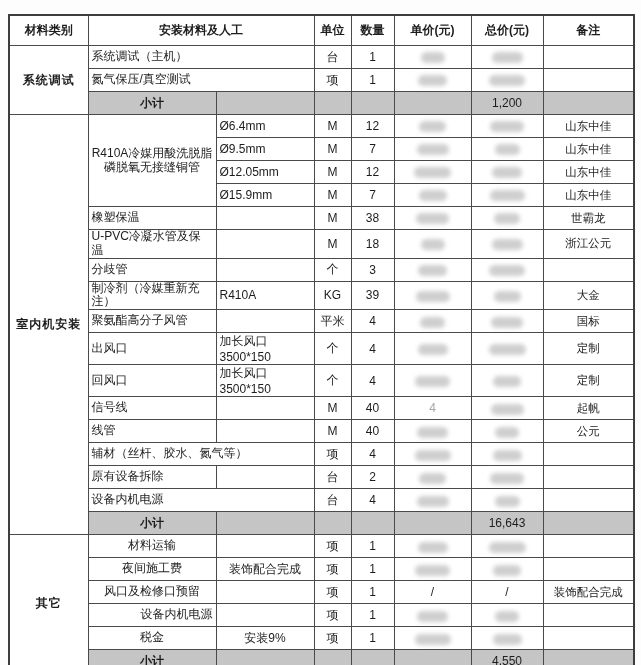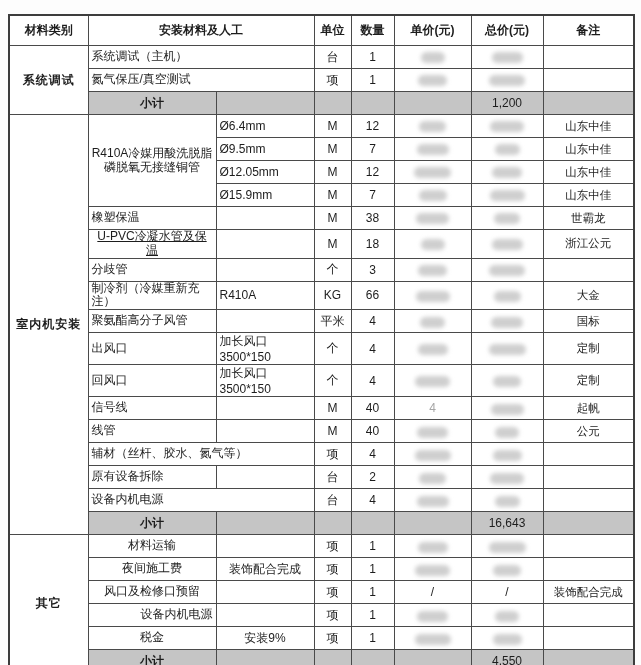--- a/index.html
+++ b/index.html
@@ -135,42 +135,42 @@
         <tr>
           <td class="name-cell" style="text-align: left;">橡塑保温</td>
           <td class="spec-cell" style="text-align: left;"></td>
           <td class="unit-cell">M</td>
           <td class="qty-cell">38</td>
           <td class="price-cell"><span class="blob" style="width: 33px;"></span></td>
           <td class="total-cell"><span class="blob" style="width: 26px;"></span></td>
           <td class="remark-cell">世霸龙</td>
         </tr>
         <tr>
-          <td class="name-cell" style="text-align: center; text-decoration: underline;">U-PVC冷凝水管及保温</td>
+          <td class="name-cell" style="text-align: left;">U-PVC冷凝水管及保温</td>
           <td class="spec-cell" style="text-align: left;"></td>
           <td class="unit-cell">M</td>
           <td class="qty-cell">18</td>
           <td class="price-cell"><span class="blob" style="width: 24px;"></span></td>
           <td class="total-cell"><span class="blob" style="width: 31px;"></span></td>
           <td class="remark-cell">浙江公元</td>
         </tr>
         <tr>
           <td class="name-cell" style="text-align: left;">分歧管</td>
           <td class="spec-cell" style="text-align: left;"></td>
           <td class="unit-cell">个</td>
           <td class="qty-cell">3</td>
           <td class="price-cell"><span class="blob" style="width: 29px;"></span></td>
           <td class="total-cell"><span class="blob" style="width: 36px;"></span></td>
           <td class="remark-cell"></td>
         </tr>
         <tr>
           <td class="name-cell" style="text-align: left;">制冷剂（冷媒重新充注）</td>
           <td class="spec-cell" style="text-align: left;">R410A</td>
           <td class="unit-cell">KG</td>
-          <td class="qty-cell">66</td>
+          <td class="qty-cell">39</td>
           <td class="price-cell"><span class="blob" style="width: 34px;"></span></td>
           <td class="total-cell"><span class="blob" style="width: 27px;"></span></td>
           <td class="remark-cell">大金</td>
         </tr>
         <tr>
           <td class="name-cell" style="text-align: left;">聚氨酯高分子风管</td>
           <td class="spec-cell" style="text-align: left;"></td>
           <td class="unit-cell">平米</td>
           <td class="qty-cell">4</td>
           <td class="price-cell"><span class="blob" style="width: 25px;"></span></td>

